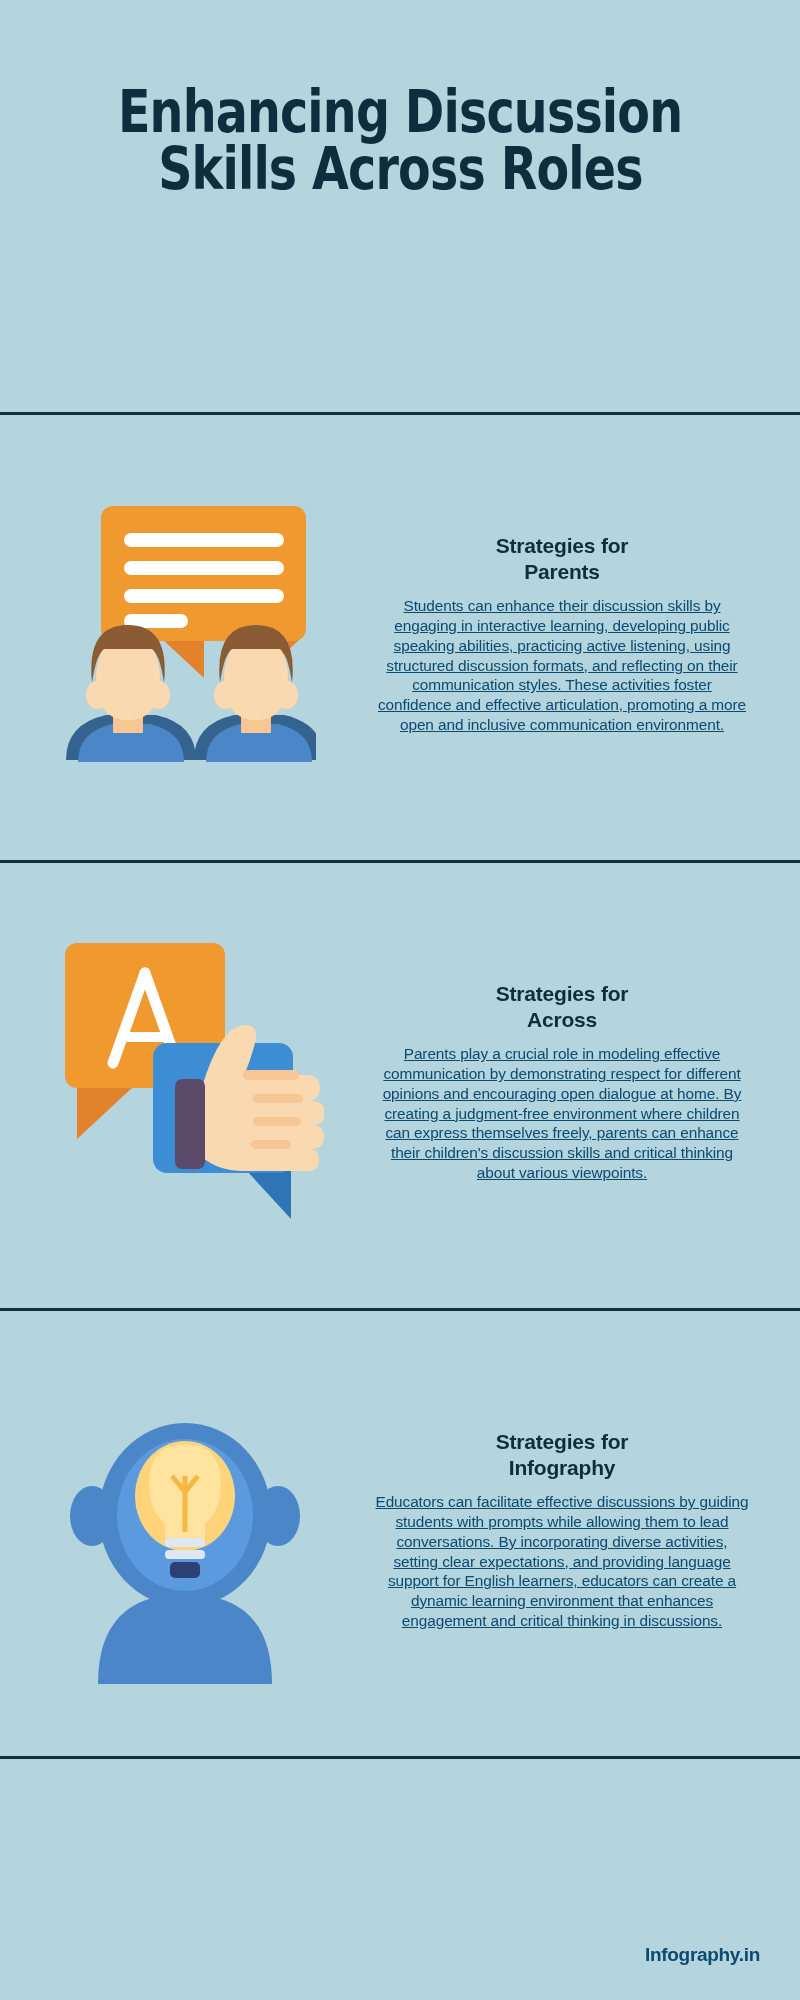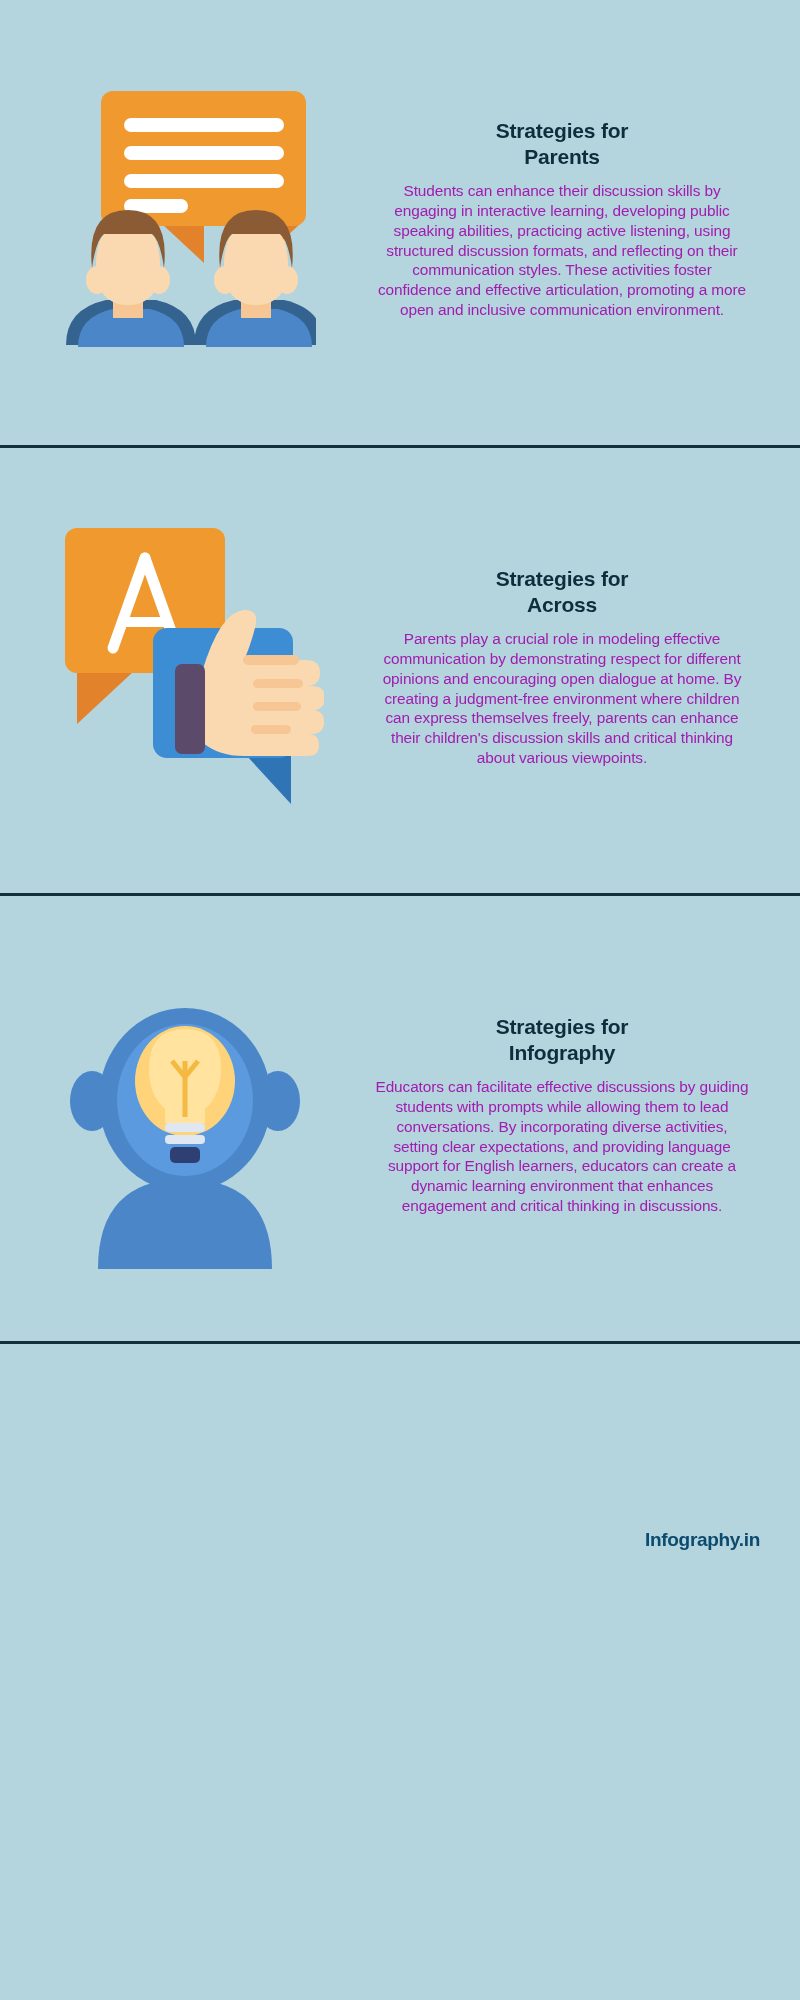--- a/index.html
+++ b/index.html
@@ -77,25 +77,26 @@
   }
   .sec-heading {
     color: #0d2f3d;
     font-size: 21px;
     font-weight: bold;
     line-height: 1.28;
     margin: 0 0 10px 0;
     letter-spacing: -0.2px;
   }
   .sec-body {
-    color: #a21caf;
+    color: #0c4a6e;
     font-size: 15.4px;
     line-height: 1.28;
     margin: 8px;
     letter-spacing: -0.1px;
+    text-decoration: underline;
   }
 
   
   .footer {
     height: 241px;
     box-sizing: border-box;
     display: flex;
     align-items: flex-end;
     justify-content: flex-end;
     padding: 0 40px 34px 0;
@@ -108,20 +109,24 @@
   }
 
   
   .art svg { display: block; }
 </style>
 </head>
 <body>
 
 <div class="infographic">
 
+  <div class="header">
+    <div class="title-line l1">Enhancing Discussion</div>
+    <div class="title-line l2">Skills Across Roles</div>
+  </div>
 
   <div class="section sec-1">
     <div class="art-col">
       <div class="art">
         <svg width="260" height="300" viewBox="0 0 260 300" xmlns="http://www.w3.org/2000/svg">
 
           <path d="M105 150 L148 150 L148 190 Z" fill="#e2822b"></path>
           <path d="M245 150 L202 150 L202 190 Z" fill="#e2822b"></path>
 
           <rect x="45" y="18" width="205" height="135" rx="12" fill="#f0992e"></rect>

